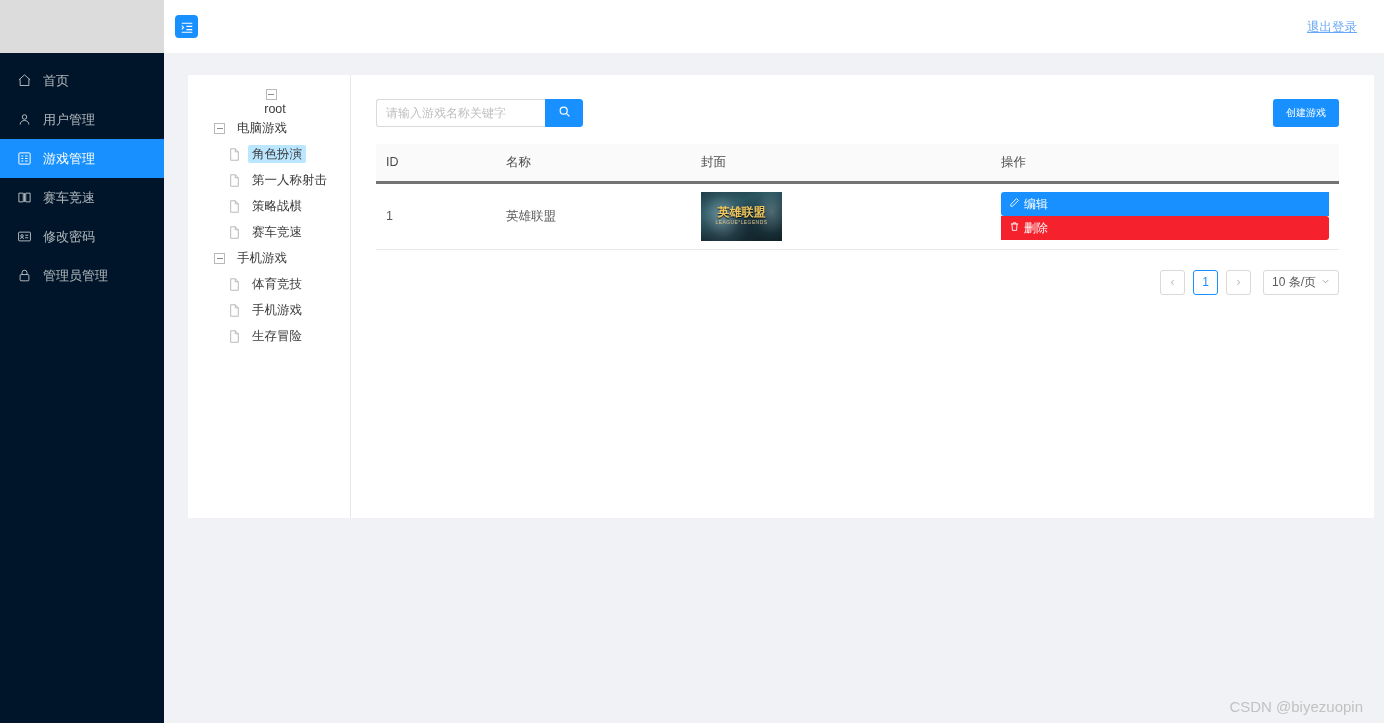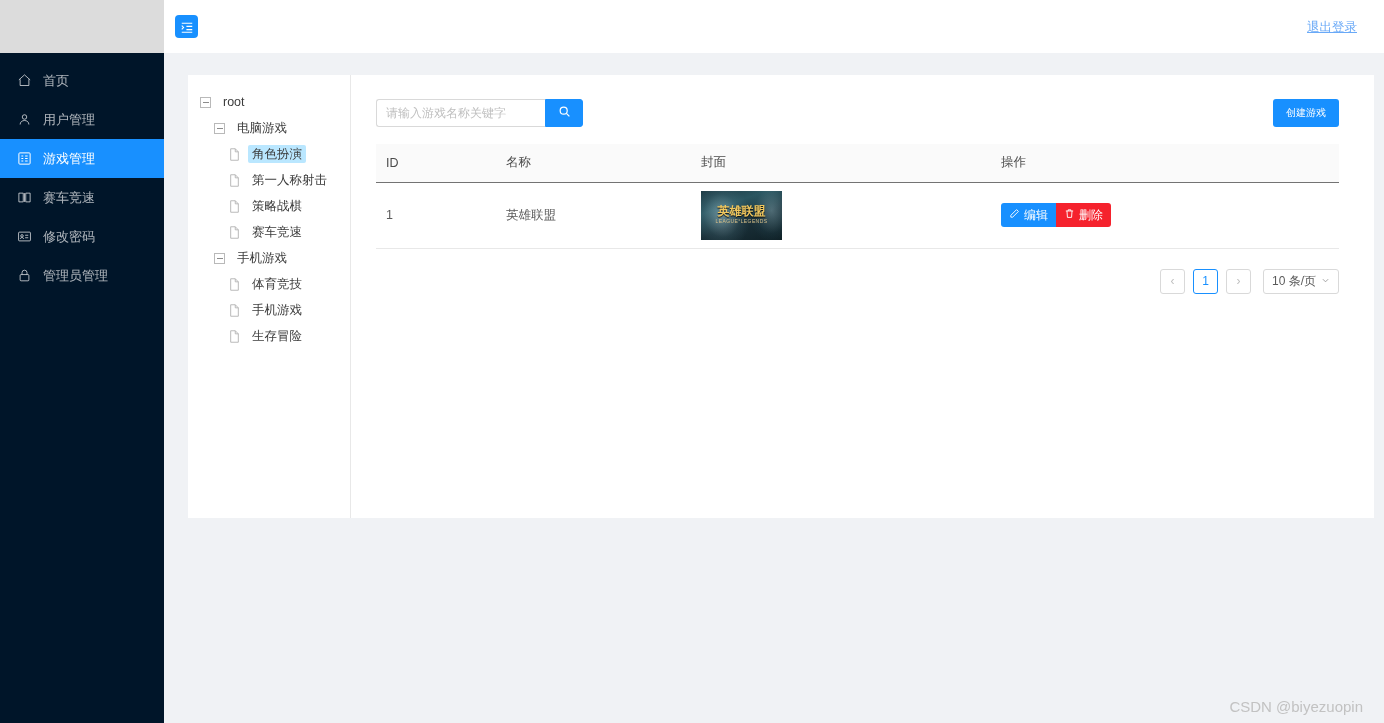--- a/index.html
+++ b/index.html
@@ -112,21 +112,21 @@
     background: #8c8c8c;
   }
   .tree-node .fi {
     width: 11px; height: 13px;
     margin-right: 8px;
     flex: 0 0 auto;
     display:inline-flex; align-items:center; justify-content:center;
   }
   .tree-node .lbl { line-height: 1; padding: 3px 4px; border-radius: 2px; }
   .tree-node.selected .lbl { background: #bae7ff; }
-  .depth-0 { padding-left: 6px; }
+  .depth-0 { padding-left: 6px; flex-direction: column; }
   .depth-1 { padding-left: 20px; }
   .depth-2 { padding-left: 35px; }
 
   
   .right-panel {
     position: absolute; left: 163px; top: 0;
     width: 1023px; height: 443px;
     padding: 24px 35px 0 25px;
   }
   .toolbar {
@@ -175,21 +175,21 @@
     table-layout: fixed;
   }
   table.data-table thead th {
     background: #fafafa;
     text-align: left;
     font-weight: normal;
     font-size: 12.5px;
     color: #4a4a4a;
     height: 38px;
     padding: 0 10px;
-    border-bottom: 1px solid #737373;
+    border-bottom: 3px solid #737373;
   }
   table.data-table tbody td {
     font-size: 12.5px;
     color: #5a5a5a;
     height: 63px;
     padding: 8px 10px;
     border-bottom: 1px solid #e8e8e8;
     vertical-align: middle;
   }
   .col-id { width: 120px; }
@@ -232,21 +232,21 @@
   .cover-sub {
     position: absolute; left: 0; right: 0; top: 28px;
     text-align: center;
     font-size: 5px;
     letter-spacing: 0.4px;
     color: #d8c08a;
     z-index: 2;
     line-height: 1;
   }
 
-  .ops { display: flex; }
+  .ops { display: flex; flex-direction: column; }
   .btn-edit, .btn-del {
     height: 24px;
     display: inline-flex; align-items: center;
     gap: 4px;
     font-size: 12px;
     color: #fff;
     border: none;
     padding: 0 8px;
     cursor: pointer;
     font-family: "Liberation Sans", sans-serif;

